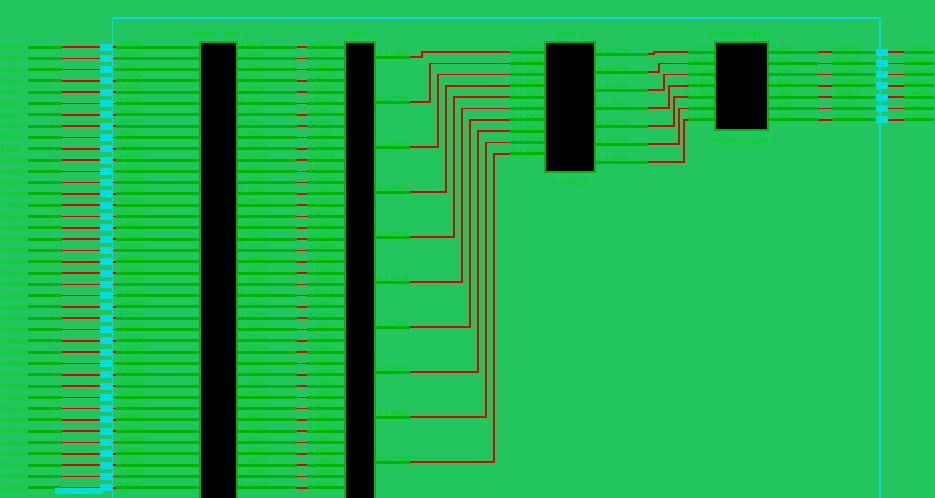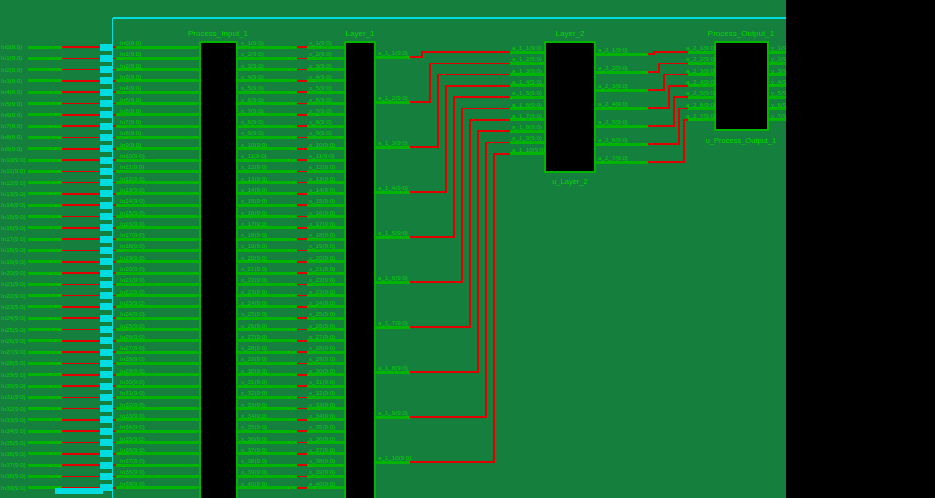--- a/index.html
+++ b/index.html
@@ -1,16 +1,16 @@
 <!DOCTYPE html>
 <html><head>
 <meta charset="utf-8">
 <style>
   html,body{margin:0;padding:0;background:#000;}
-  #stage{position:relative;width:786px;height:498px;background:#15803d;overflow:hidden;}
+  #stage{position:relative;width:935px;height:498px;background:#22c55e;overflow:hidden;}
   svg{display:block;}
   svg text{font-family:"Liberation Sans", sans-serif;}
 </style>
 </head>
 <body>
 
 <div id="stage">
   <svg id="schem" width="935" height="498" viewBox="0 0 935 498">
       <line x1="112.5" y1="18" x2="880" y2="18" stroke="#00dce0" stroke-width="1.5" shape-rendering="crispEdges"></line>
       <line x1="112.5" y1="18" x2="112.5" y2="498" stroke="#00dce0" stroke-width="1.5" shape-rendering="crispEdges"></line>

